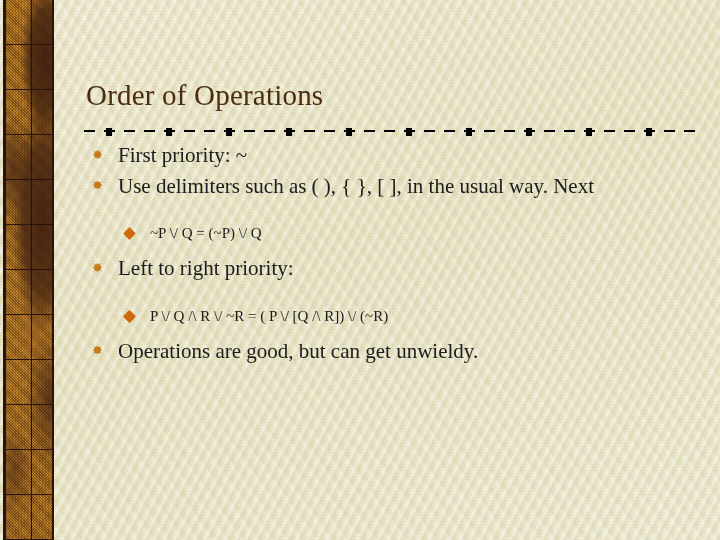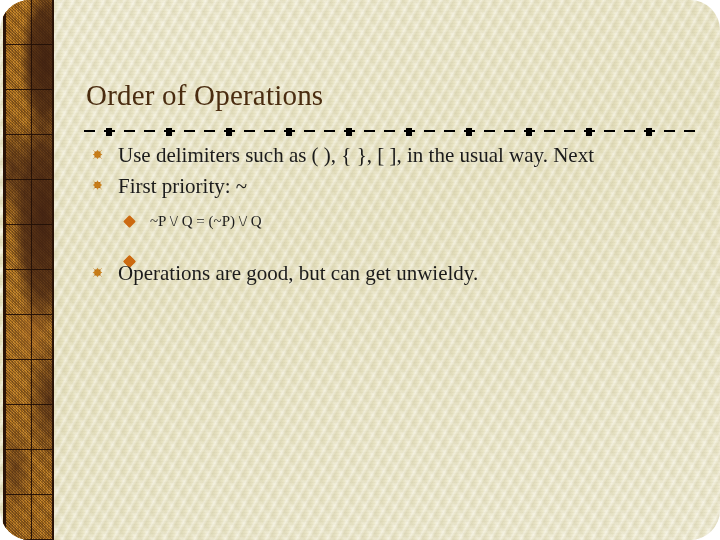--- a/index.html
+++ b/index.html
@@ -17,21 +17,20 @@
     position: relative;
     width: 720px;
     height: 540px;
     background-color: #ece8c8;
     background-image:
       repeating-linear-gradient(118deg, rgba(255,255,255,0.00) 0px, rgba(255,255,255,0.35) 2px, rgba(201,195,158,0.28) 5px, rgba(255,255,255,0.00) 9px),
       repeating-linear-gradient(54deg, rgba(255,255,255,0.00) 0px, rgba(255,255,255,0.22) 3px, rgba(198,192,155,0.18) 7px, rgba(255,255,255,0.00) 12px),
       repeating-linear-gradient(0deg, rgba(178,172,134,0.10) 0px, rgba(178,172,134,0.10) 1px, rgba(255,255,255,0.00) 1px, rgba(255,255,255,0.00) 3px),
       linear-gradient(160deg, #f0ecd2 0%, #e9e4c2 45%, #efebd1 100%);
     overflow: hidden;
-    border-radius: 30px;
   }
 
   
   #left-border {
     position: absolute;
     left: 3px;
     top: 0;
     width: 51px;
     height: 540px;
     background-color: #b4761f;
@@ -154,20 +153,21 @@
     opacity: 0.95;
   }
 
   .l2 {
     position: relative;
     padding-left: 66px;
     font-size: 15px;
     line-height: 23px;
     color: #1b1b1b;
     white-space: nowrap;
+    margin-top: 12px;
   }
   .l2 .dbullet {
     position: absolute;
     left: 41px;
     top: 7px;
     width: 9px;
     height: 9px;
     background: #cc6a11;
     transform: rotate(45deg);
     border-radius: 1px;
@@ -193,53 +193,61 @@
     <div class="dots"></div>
   </div>
 
   <div id="content">
 
     <div class="l1">
       <span class="bullet">
         <span class="arm-a"></span>
           <span class="arm-b"></span>
       </span>
+      <span>First priority:  ~</span>
+    </div>
+
+    <div class="l1">
+      <span class="bullet">
+        <span class="arm-a"></span>
+          <span class="arm-b"></span>
+      </span>
       <span>Use delimiters such as ( ), {  },  [  ], in the usual way.  Next</span>
-    </div>
-
-    <div class="l1">
-      <span class="bullet">
-        <span class="arm-a"></span>
-          <span class="arm-b"></span>
-      </span>
-      <span>First priority:  ~</span>
     </div>
 
 
 
 
     <div class="gap-a"></div>
 
     <div class="l2">
       <span class="dbullet"></span>
       <span>~P \/ Q = (~P) \/ Q</span>
     </div>
 
 
     <div class="gap-b"></div>
 
+    <div class="l1">
+      <span class="bullet">
+        <span class="arm-a"></span>
+          <span class="arm-b"></span>
+      </span>
+      <span>Left to right priority:</span>
+    </div>
 
     <div class="gap-c"></div>
 
     <div class="l2">
       <span class="dbullet"></span>
     </div>
 
     <div class="l2">
       <span class="dbullet"></span>
+      <span>P \/ Q /\ R \/ ~R = ( P \/ [Q /\ R]) \/ (~R)</span>
     </div>
 
     <div class="gap-d"></div>
 
     <div class="l1">
       <span class="bullet">
         <span class="arm-a"></span>
           <span class="arm-b"></span>
       </span>
       <span>Operations are good, but can get unwieldy.</span>

